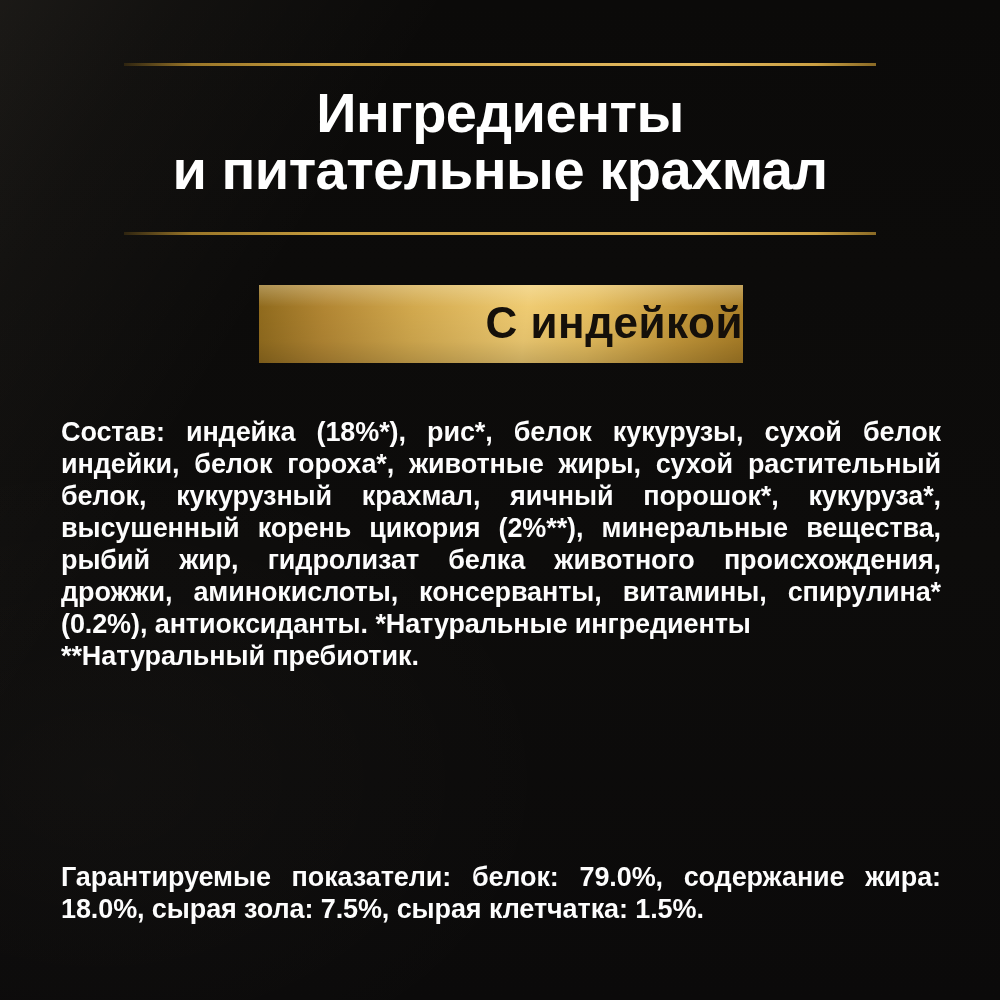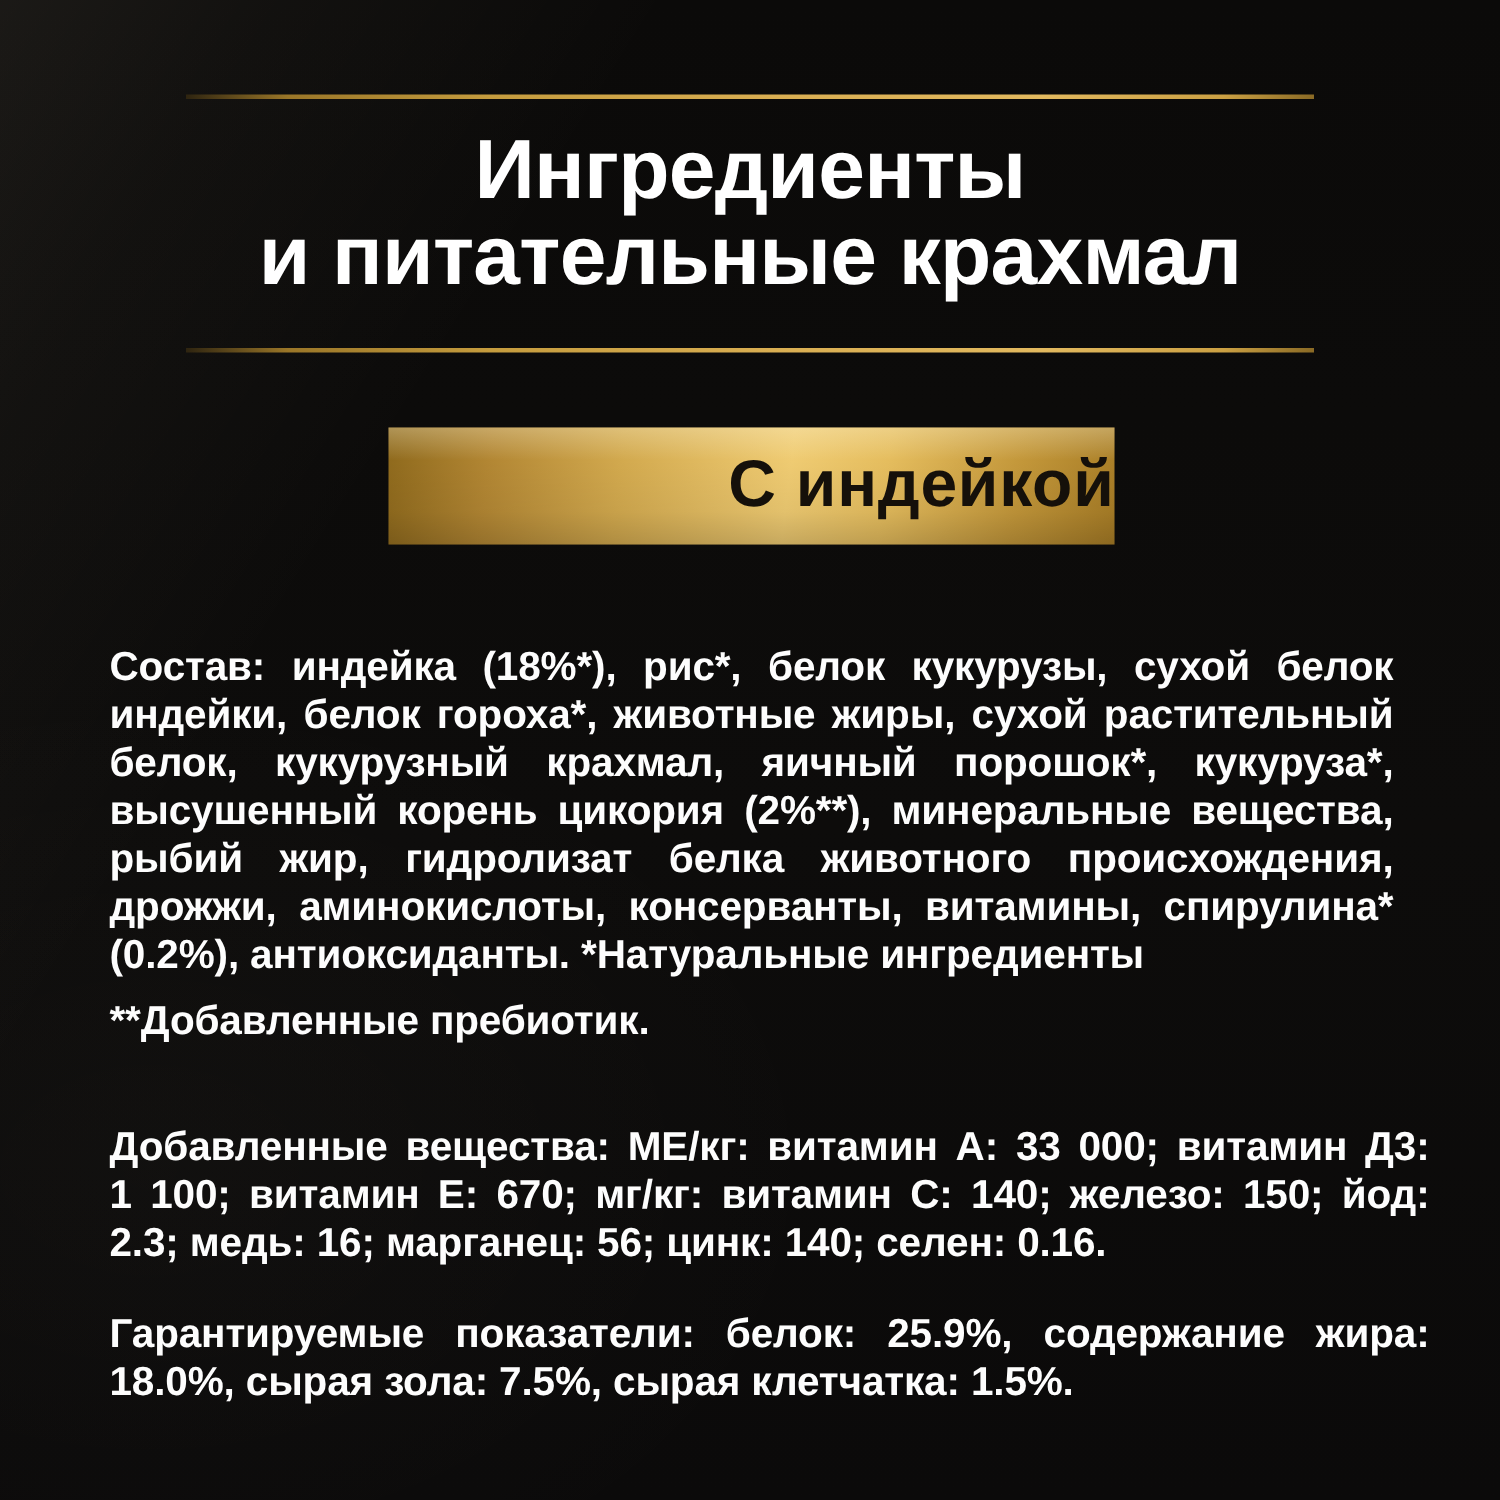--- a/index.html
+++ b/index.html
@@ -79,21 +79,21 @@
   }
   .body-text {
     position: absolute;
     left: 61px;
     top: 416px;
     width: 880px;
     height: 584px;
     color: #fdfdfd;
   }
   .para {
-    margin: 12px;
+    margin: 0;
     font-size: 27px;
     line-height: 32px;
     font-weight: 700;
     letter-spacing: -0.1px;
   }
   .justify { text-align: justify; }
   .para-additives {
     position: absolute;
     left: 0;
     top: 320px;
@@ -117,17 +117,16 @@
   <h1 class="title"><span>Ингредиенты</span><br><span>и питательные крахмал</span></h1>
 
   <div class="rule rule-bottom"></div>
 
   <div class="banner">
     <span class="banner-label">С индейкой</span>
   </div>
 
   <main class="body-text">
     <p class="para justify">Состав: индейка (18%*), рис*, белок кукурузы, сухой белок индейки, белок гороха*, животные жиры, сухой растительный белок, кукурузный крахмал, яичный порошок*, кукуруза*, высушенный корень цикория (2%**), минеральные вещества, рыбий жир, гидролизат белка животного происхождения, дрожжи, аминокислоты, консерванты, витамины, спирулина* (0.2%), антиоксиданты. *Натуральные ингредиенты</p>
-    <p class="para">**Добавленные пребиотик.</p>
-    <p class="para justify para-additives">Добавленные вещества: МЕ/кг: витамин А: 33&nbsp;000; витамин Д3: 1&nbsp;100; витамин Е: 670; мг/кг: витамин С: 140; железо: 150; йод: 2.3; медь: 16; марганец: 56; цинк: 140; селен: 0.16.</p>
-    <p class="para justify para-guaranteed">Гарантируемые показатели: белок: 25.9%, содержание жира: 18.0%, сырая зола: 7.5%, сырая клетчатка: 1.5%.</p>
+    <p class="para">**Натуральный пребиотик.</p>
+    <p class="para justify para-guaranteed">Гарантируемые показатели: белок: 79.0%, содержание жира: 18.0%, сырая зола: 7.5%, сырая клетчатка: 1.5%.</p>
   </main>
 </div>
 
 </body></html>

